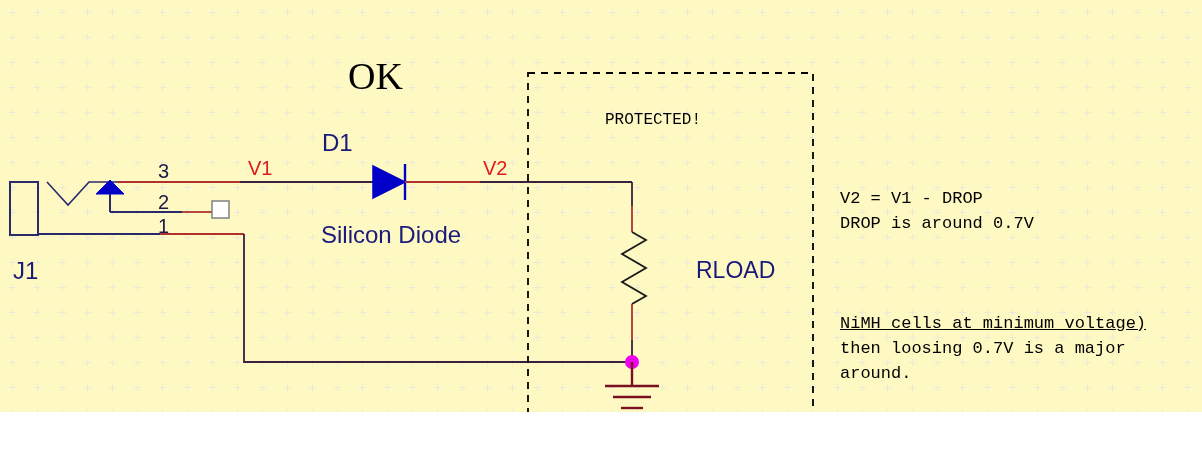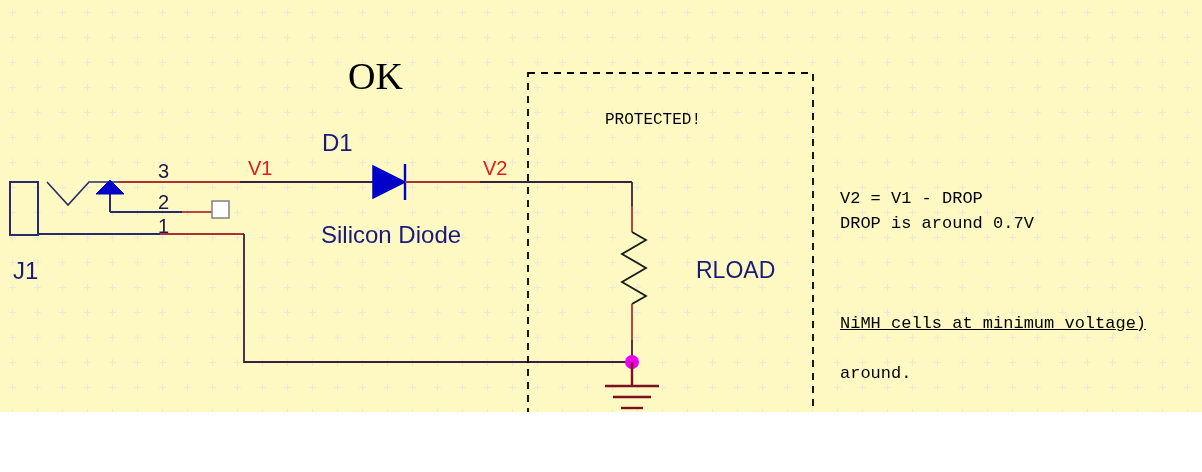--- a/index.html
+++ b/index.html
@@ -165,15 +165,16 @@
   <div class="lbl lbl-ref" style="left:321px; top:223px;">Silicon Diode</div>
 
   <div class="lbl lbl-ref" style="left:656px; top:259px; font-size:23px;margin-left:40px;">RLOAD</div>
 
   <div class="lbl lbl-sys" style="left:605px; top:108px;">PROTECTED!</div>
 
   <div class="lbl lbl-mono" style="left:840px; top:186px;">V2 = V1 - DROP</div>
   <div class="lbl lbl-mono" style="left:840px; top:211px;">DROP is around 0.7V</div>
 
   <div class="lbl lbl-mono" style="left:840px; top:311px;text-decoration:underline;">NiMH cells at minimum voltage)</div>
+  <div class="lbl lbl-mono" style="left:840px; top:336px;">then loosing 0.7V is a major</div>
   <div class="lbl lbl-mono" style="left:840px; top:361px;">around.</div>
 
 </div>
 
 </body></html>

